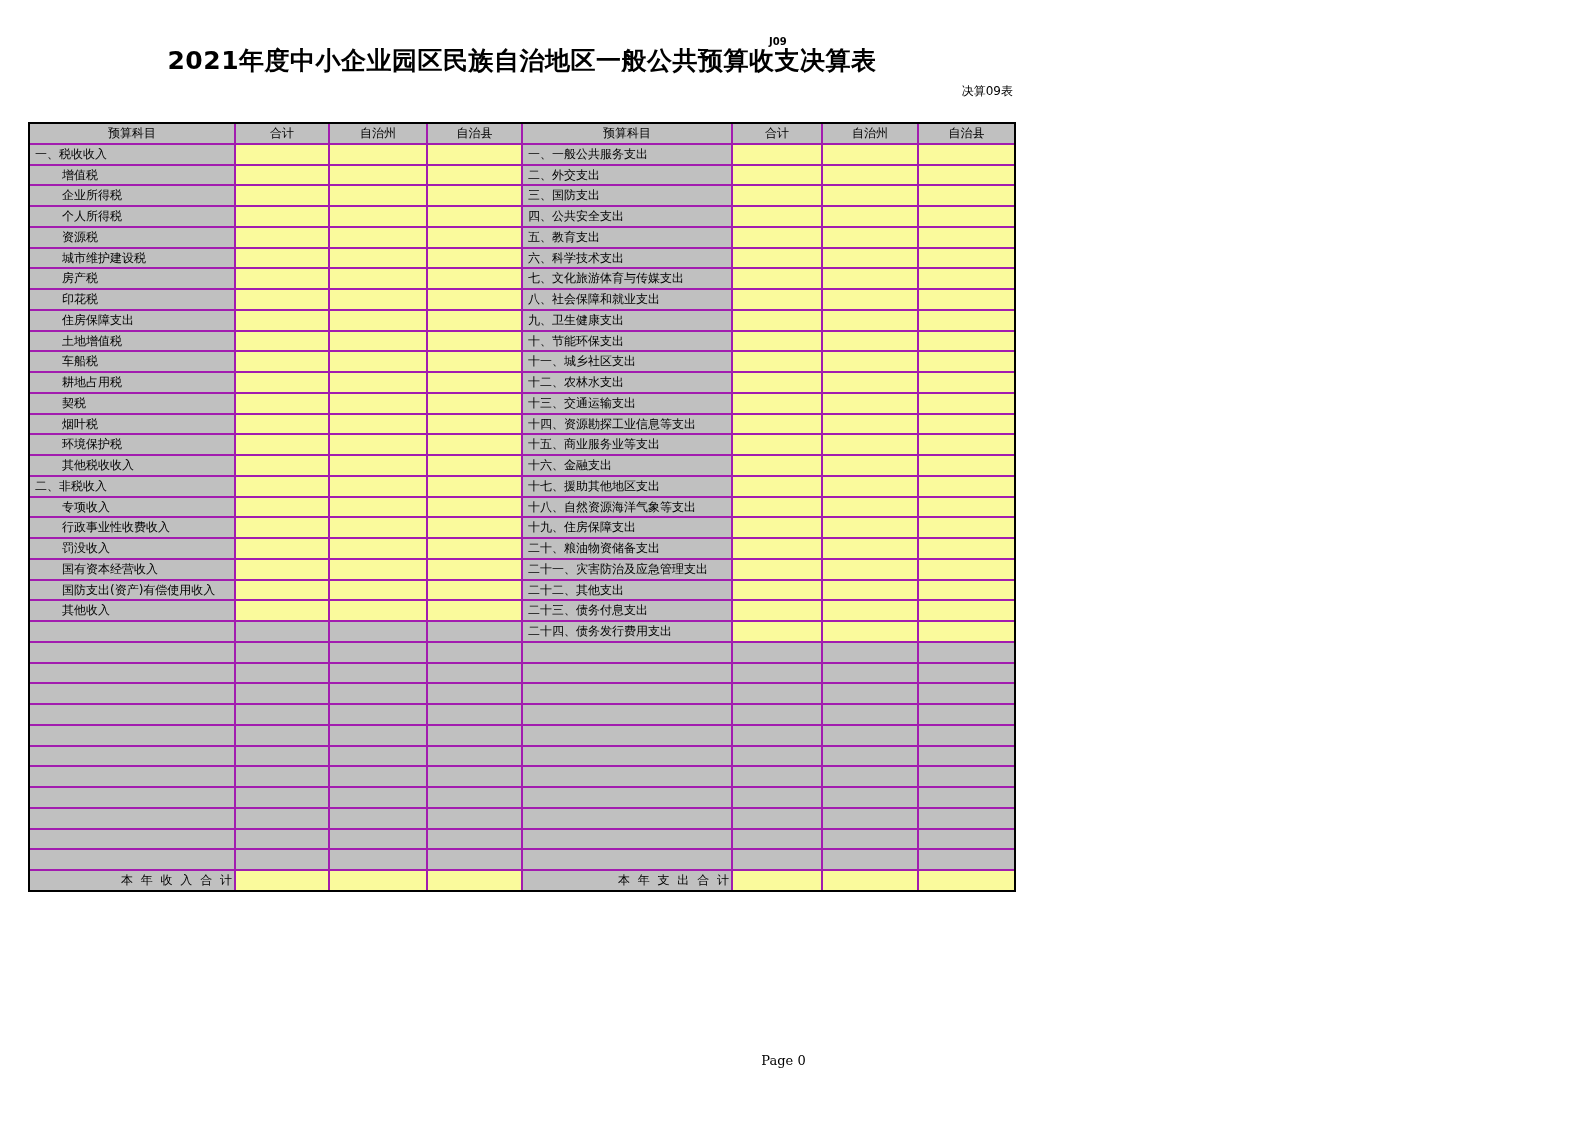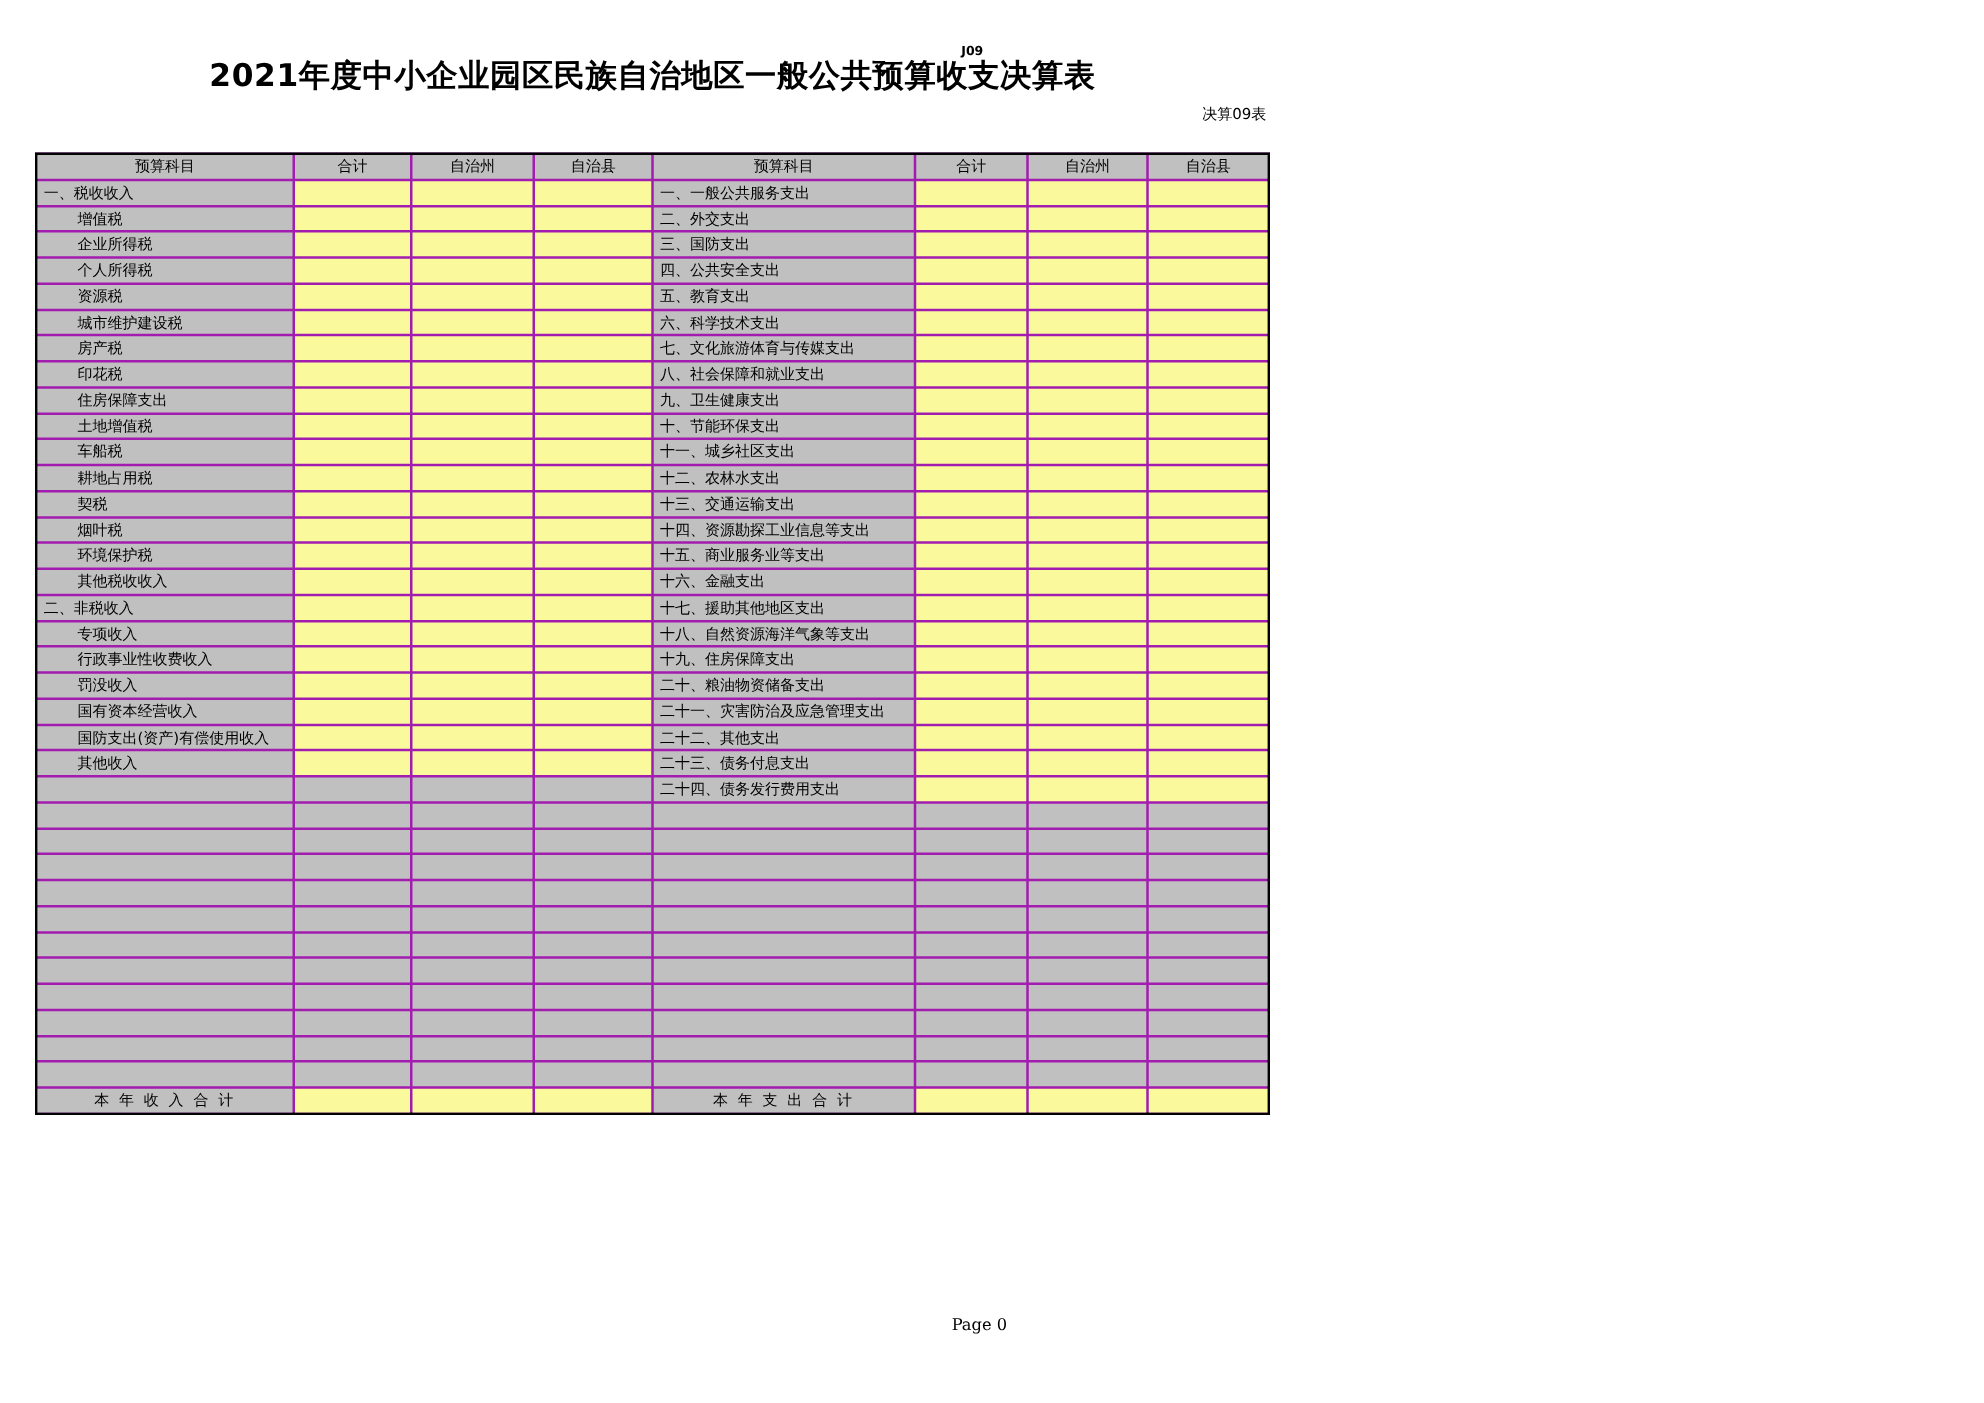--- a/index.html
+++ b/index.html
@@ -55,21 +55,21 @@
     white-space: nowrap;
     font-size: 12px;
     line-height: 19px;
     background: #ffffff;
   }
   .hdr { background: #c0c0c0; text-align: center; }
   .lbl { background: #c0c0c0; padding-left: 5px; }
   .lbl.ind { padding-left: 32px; }
   .val.y { background: #fafa9c; }
   .val.g { background: #c0c0c0; }
-  .lbl.total { text-align: center; padding-left: 0; letter-spacing: 2px; }
+  .lbl.total { text-align: right; padding-left: 0; letter-spacing: 2px; }
   .page-footer {
     position: absolute;
     left: 0;
     top: 1053px;
     width: 1567px;
     text-align: center;
     font-size: 13px;
     font-family: "DejaVu Serif", "Liberation Serif", serif;
   }
 </style>

